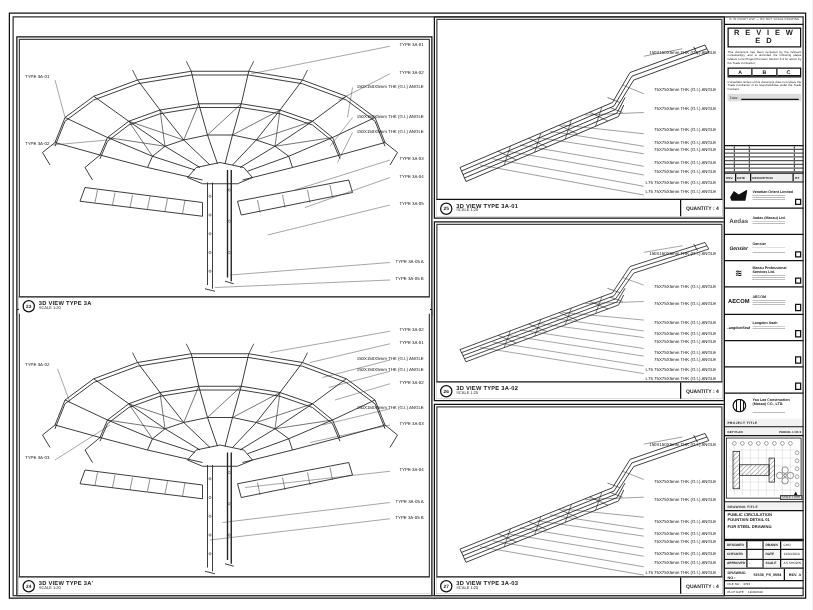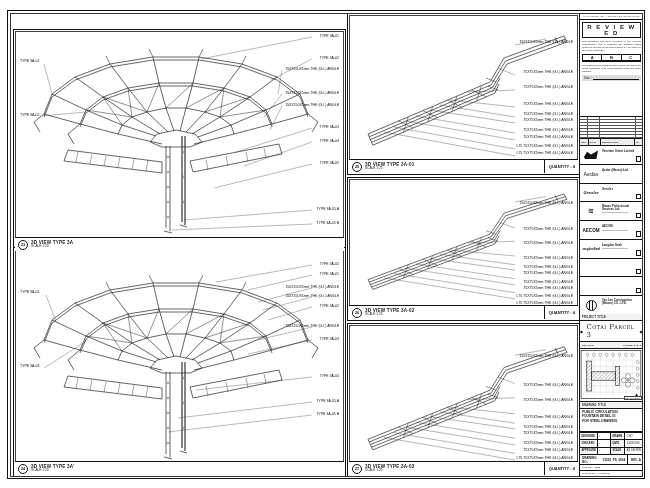--- a/index.html
+++ b/index.html
@@ -517,25 +517,20 @@
               <span class="ylogo"></span>
             </span>
           <span class="co-body">
               <div class="co-name">Yau Lee Construction (Macau) CO., LTD.</div>
               <div class="addr"></div>
             </span>
         </div>
       </div>
 
       <div class="tb band">PROJECT TITLE</div>
-      <div class="tb project-title">
-        <span class="orn">◆</span>
-        <span>Cotai Parcel 3</span>
-        <span class="orn">◆</span>
-      </div>
 
       <div class="tb">
         <div class="keyplan-head">
           <span>KEY PLAN</span>
           <span>PARCEL 1 OF 3</span>
         </div>
         <div class="keyplan-body">
           <svg viewBox="0 0 59 48" style="position:absolute;inset:0;width:100%;height:100%;">
             <rect x="1" y="1" width="56" height="45" fill="#fff" stroke="#111" stroke-width="0.6"></rect>
             <g stroke="#bbb" stroke-width="0.25">

